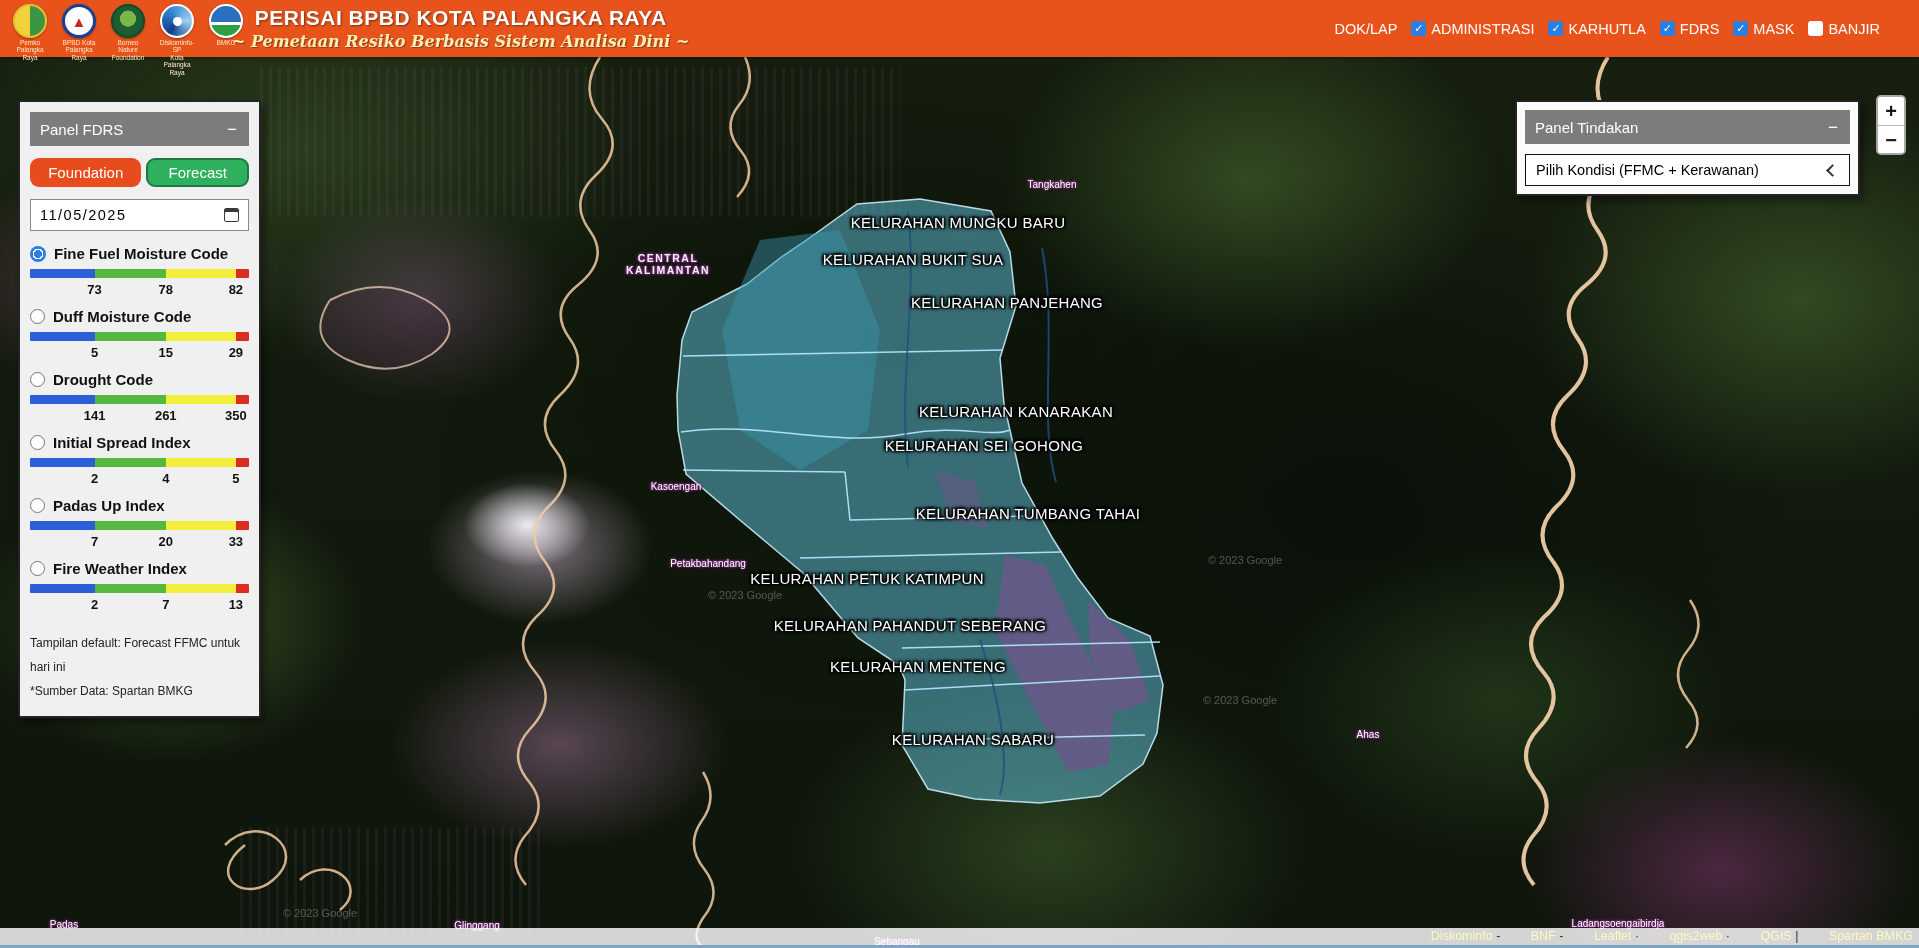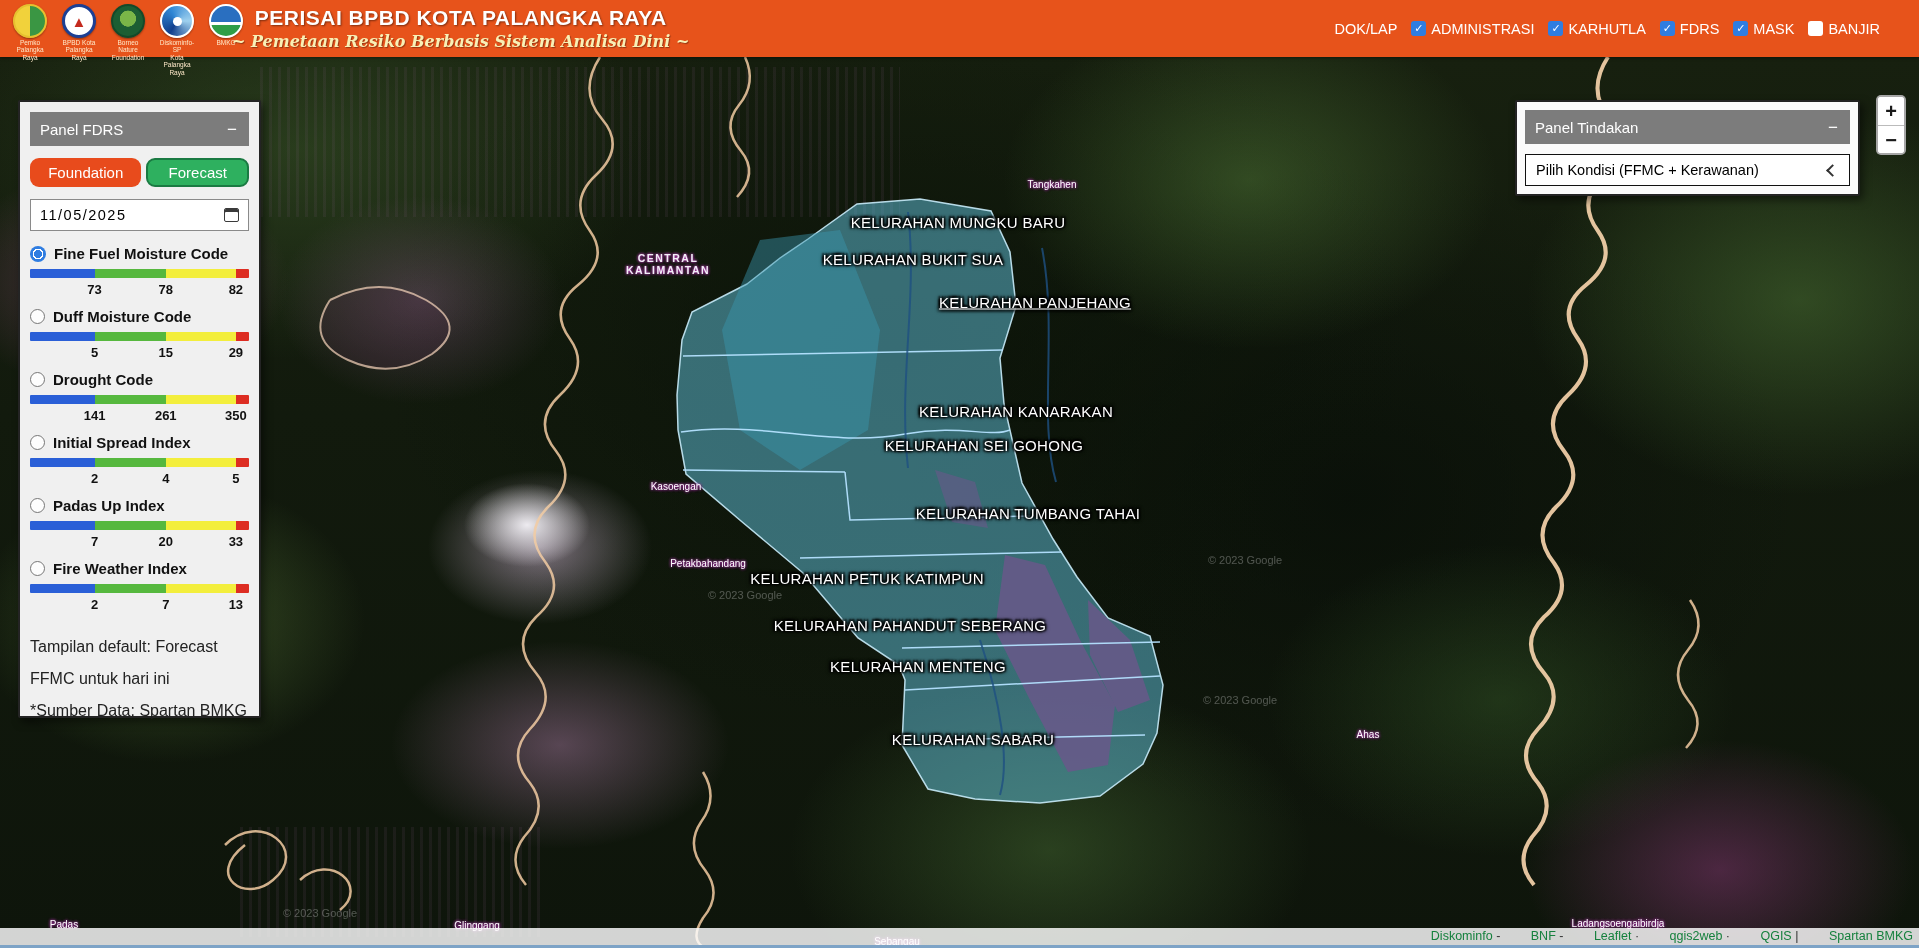--- a/index.html
+++ b/index.html
@@ -88,39 +88,39 @@
   .idx{margin-bottom:10px;}
   .idx-label{display:flex;align-items:center;gap:8px;cursor:pointer;}
   .radio{width:15px;height:15px;border-radius:50%;background:#fdfdfd;border:1.5px solid #767676;flex:none;}
   .radio.on{border:none;width:16px;height:16px;
     background:radial-gradient(circle at 50% 50%, #2f7de1 0 4px, #fff 4px 5.5px, #2f7de1 5.5px 8px);}
   .idx-text{font-size:15px;font-weight:bold;color:#111;}
   .scalebar{height:9px;margin-top:7px;border-radius:1px;}
   .ticks{position:relative;height:17px;margin-top:3px;font-size:13px;font-weight:bold;color:#111;}
   .ticks .t{position:absolute;transform:translateX(-50%);top:1px;}
   .ticks .t0{left:29.5%;} .ticks .t1{left:62%;} .ticks .t2{left:94%;}
-  .footnotes{margin-top:18px;font-size:16px;color:#222;line-height:2.0;}
+  .footnotes{margin-top:18px;font-size:12px;color:#222;line-height:2.0;}
 
   .panel-tindakan{left:1515px;top:100px;width:345px;background:#fbfbfb;padding:8px;}
   .selectbox{margin-top:10px;height:32px;background:#fff;border:1.5px solid #111;display:flex;
              align-items:center;justify-content:space-between;padding:4px 10px;font-size:14.5px;color:#000;cursor:pointer;}
   .chev{width:9px;height:9px;border-left:2px solid #333;border-bottom:2px solid #333;
         transform:rotate(45deg);margin-right:2px;}
 
   
   .zoomctl{position:absolute;left:1876px;top:95px;width:30px;z-index:10;border:2px solid rgba(0,0,0,.35);
            border-radius:5px;overflow:hidden;background:#fff;}
   .zbtn{width:100%;height:28px;background:#fff;border:none;font-size:20px;font-weight:bold;color:#1a1a1a;
         cursor:pointer;display:block;line-height:26px;font-family:"Liberation Sans",sans-serif;}
   .zbtn + .zbtn{border-top:1px solid #bbb;}
 
   
   .attribution{position:absolute;left:0;right:0;bottom:3px;height:17px;z-index:12;
     background:rgba(255,255,255,.82);text-align:right;padding-right:6px;font-size:12.5px;line-height:17px;color:#333;}
-  .attr-link{color:#15803d;text-decoration:none;padding-left:27px;}
+  .attr-link{color:#fef9c3;text-decoration:none;padding-left:27px;}
   .attr-sep{color:#333;}
   .page-bottom{position:absolute;left:0;right:0;bottom:0;height:3px;background:#7da3c6;z-index:12;}
 </style>
 </head>
 <body>
 
 <div class="app">
 
   <div class="map">
     <div class="grid-tex" style="left:260px;top:10px;width:640px;height:150px;"></div>
@@ -168,21 +168,21 @@
     <g fill="none" stroke="rgba(30,80,130,0.8)" stroke-width="2">
       <path d="M 908,212 C 918,300 898,380 908,468"></path>
       <path d="M 1042,248 C 1058,330 1038,420 1056,482"></path>
       <path d="M 980,640 C 1000,700 1010,760 1000,795"></path>
     </g>
   </svg>
 
   <div id="region-labels">
       <div class="region-label" style="left: 958px; top: 222px;">KELURAHAN MUNGKU BARU</div>
       <div class="region-label" style="left: 913px; top: 259px;">KELURAHAN BUKIT SUA</div>
-      <div class="region-label" style="left: 1035px; top: 302px; text-decoration: underline;">KELURAHAN PANJEHANG</div>
+      <div class="region-label" style="left: 1007px; top: 302px;">KELURAHAN PANJEHANG</div>
       <div class="region-label" style="left: 1016px; top: 411px;">KELURAHAN KANARAKAN</div>
       <div class="region-label" style="left: 984px; top: 445px;">KELURAHAN SEI GOHONG</div>
       <div class="region-label" style="left: 1028px; top: 513px;">KELURAHAN TUMBANG TAHAI</div>
       <div class="region-label" style="left: 867px; top: 578px;">KELURAHAN PETUK KATIMPUN</div>
       <div class="region-label" style="left: 910px; top: 625px;">KELURAHAN PAHANDUT SEBERANG</div>
       <div class="region-label" style="left: 918px; top: 666px;">KELURAHAN MENTENG</div>
       <div class="region-label" style="left: 973px; top: 739px;">KELURAHAN SABARU</div>
     </div>
   <div id="place-labels">
       <div class="place-label caps" style="left: 628px; top: 264px;">CENTRAL

